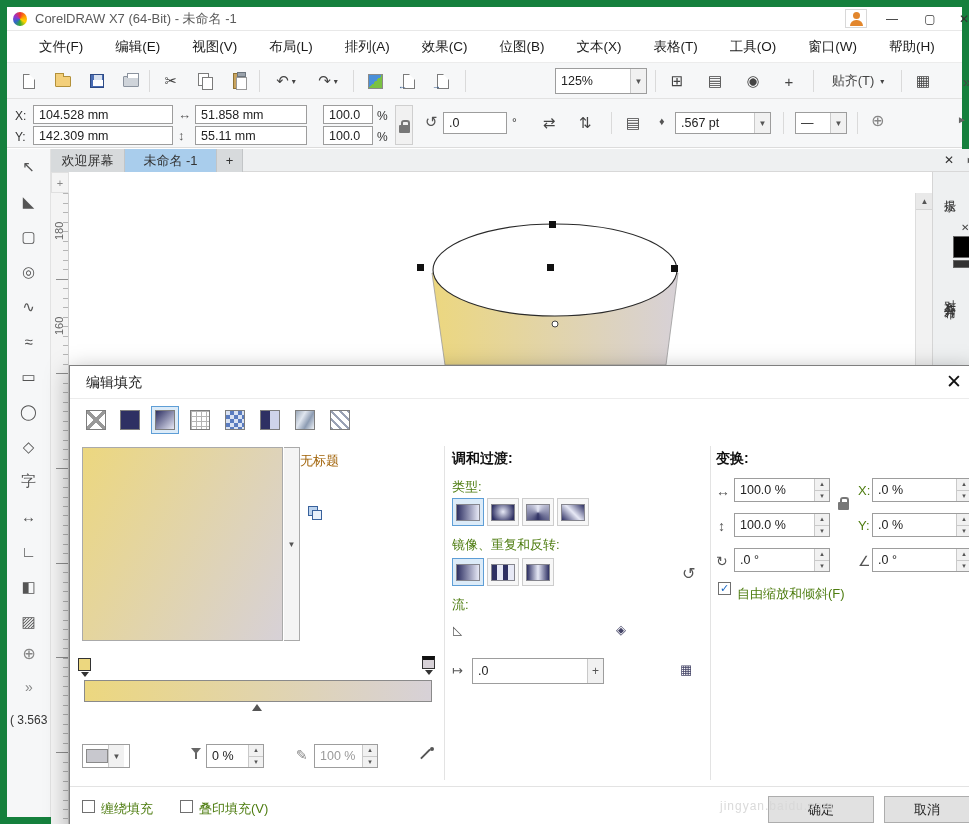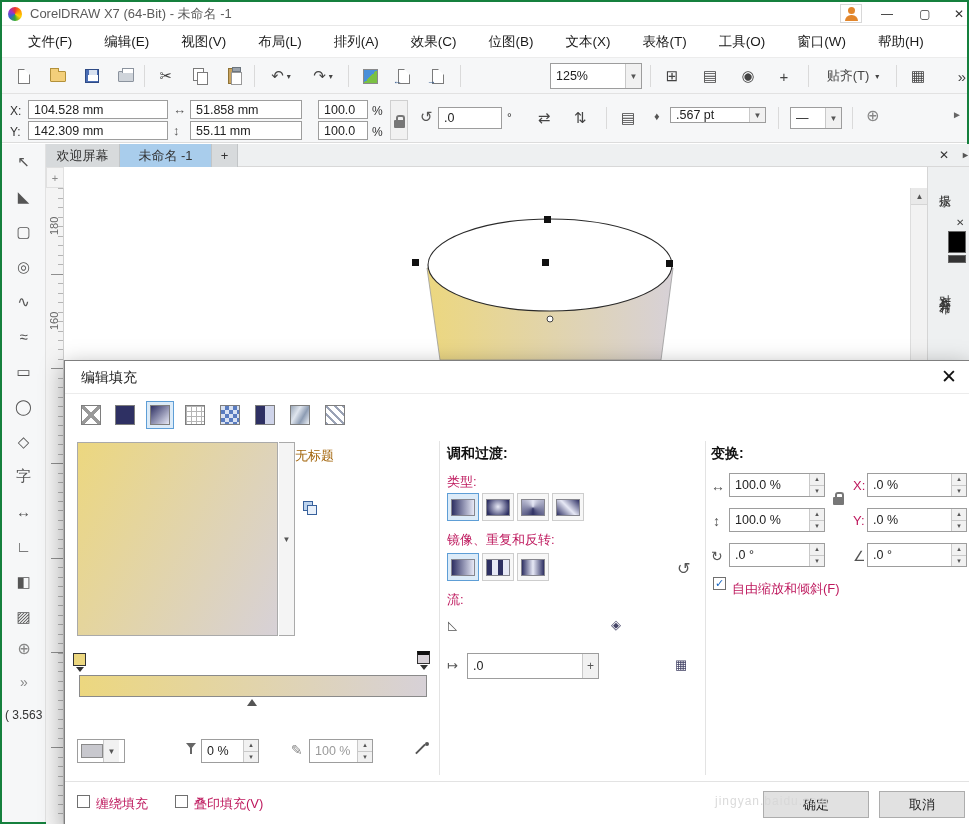--- a/index.html
+++ b/index.html
@@ -1,32 +1,32 @@
 <!DOCTYPE html>
 <html style="--grad-a: #ecd77f; --grad-b: #d7d1d7;"><head>
 <meta charset="utf-8">
 <style>
   *{margin:0;padding:0;box-sizing:border-box}
   html,body{width:969px;height:824px}
   body{font-family:"Liberation Sans","DejaVu Sans",sans-serif;background:#fff;overflow:hidden;position:relative}
   :root{--grad-a:#ecd77f;--grad-b:#d7d1d7}
   .abs{position:absolute}
-  .screen{position:absolute;inset:0;border:2px solid #15803d;background:#fff}
+  .screen{position:absolute;inset:0;border:7px solid #15803d;background:#fff}
 
   
   .titlebar{position:absolute;left:0;top:0;width:100%;height:24px;background:#fff;border-bottom:1px solid #e8e8e8;display:flex;align-items:center}
   .logo{width:14px;height:14px;border-radius:50%;margin-left:6px;background:conic-gradient(#e33,#f90,#ffd400,#3a3,#36c,#93c,#e33)}
   .tb-title{margin-left:8px;font-size:13px;color:#5a5a5a;white-space:nowrap}
   .winbtn{position:absolute;top:0;height:24px;width:34px;display:flex;align-items:center;justify-content:center;font-size:12px;color:#333}
   .person{position:absolute;top:2px;width:22px;height:19px;border:1px solid #d8d8d8;background:#fff}
   .person::before{content:"";position:absolute;top:2px;left:7px;width:7px;height:7px;border-radius:50%;background:#e2862c}
   .person::after{content:"";position:absolute;bottom:1px;left:4px;width:13px;height:6px;border-radius:6px 6px 0 0;background:#e2862c}
 
   
-  .menubar{position:absolute;left:0;top:24px;width:100%;height:32px;background:#fff;display:flex;align-items:flex-start;padding-left:10px;border-bottom:1px solid #ececec}
+  .menubar{position:absolute;left:0;top:24px;width:100%;height:32px;background:#fff;display:flex;align-items:flex-start;padding-left:16px;border-bottom:1px solid #ececec}
   .menu-item{padding:0 16px;font-size:13.5px;color:#1a1a1a;height:100%;display:flex;align-items:center;cursor:default}
 
   
   .toolbar{position:absolute;left:0;top:56px;width:100%;height:36px;background:#f6f7f8;border-bottom:1px solid #e2e2e2}
   .propbar{position:absolute;left:0;top:92px;width:100%;height:49px;background:#f6f7f8;border-bottom:1px solid #dcdcdc}
   .tbi{position:absolute;top:5px;width:28px;height:26px;display:flex;align-items:center;justify-content:center;color:#444;font-size:15px}
   .sep{position:absolute;top:7px;width:1px;height:22px;background:#dadada}
   .fld{position:absolute;display:flex;align-items:stretch;background:#fff;border:1px solid #9d9d9d;font-size:12.5px;color:#222}
   .fld .val{flex:1;display:flex;align-items:center;padding-left:5px;white-space:nowrap;overflow:hidden}
   .fld .dd{width:16px;border-left:1px solid #c9c9c9;background:#f1f1f1;display:flex;align-items:center;justify-content:center;font-size:8px;color:#555}
@@ -118,21 +118,21 @@
   .i-node{position:absolute;left:238px;top:140px;width:14px;height:14px}
   .i-node::before{content:"";position:absolute;left:0;top:0;width:8px;height:8px;border:1px solid #38619c;background:#bcd3ee}
   .i-node::after{content:"";position:absolute;left:4px;top:4px;width:8px;height:8px;border:1px solid #38619c;background:#e8f0fa}
   .stop{position:absolute;width:13px;height:13px;border:1px solid #333}
   .stop::after{content:"";position:absolute;left:2px;bottom:-7px;border-left:4px solid transparent;border-right:4px solid transparent;border-top:5px solid #333}
   .grad-bar{position:absolute;left:14px;top:314px;width:348px;height:22px;border:1px solid #8a8a8a;background:linear-gradient(to right,var(--grad-a),var(--grad-b))}
   .mid-tri{position:absolute;left:182px;top:338px;width:0;height:0;border-left:5px solid transparent;border-right:5px solid transparent;border-bottom:7px solid #555}
   .vsep{position:absolute;top:80px;width:1px;height:334px;background:#e3e3e3}
   .hsep{position:absolute;left:0;top:420px;width:100%;height:1px;background:#e3e3e3}
   .dhead{position:absolute;font-size:14px;color:#111;font-weight:bold}
-  .dlabel{position:absolute;font-size:13px;color:#be185d}
+  .dlabel{position:absolute;font-size:13px;color:#4d7c0f}
   .gbtn{position:absolute;width:32px;height:28px;border:1px solid #cdcdcd;background:#f7f7f7;display:flex;align-items:center;justify-content:center}
   .gbtn.sel{border-color:#5e9ed6;background:#dcebf8}
   .gi{width:24px;height:17px;border:1px solid #86868e}
   .g-lin{background:linear-gradient(to right,#2e3063,#e7e9f6)}
   .g-rad{background:radial-gradient(circle at 50% 45%,#e7e9f6 0%,#2e3063 85%)}
   .g-con{background:conic-gradient(from 180deg,#2e3063,#e7e9f6,#2e3063)}
   .g-sq{background:linear-gradient(45deg,#2e3063 0%,#e7e9f6 50%,#2e3063 100%)}
   .m-rep{background:repeating-linear-gradient(to right,#2e3063 0 5px,#e7e9f6 5px 11px)}
   .m-mir{background:linear-gradient(to right,#2e3063,#e7e9f6 50%,#2e3063)}
   .dicon{position:absolute;font-size:14px;color:#555}
@@ -297,21 +297,21 @@
         <span>⇄</span>
       </div>
     <div class="tbi" style="left:564px;top:11px">
         <span>⇅</span>
       </div>
     <div class="sep" style="left:604px;top:13px"></div>
     <div class="tbi" style="left:612px;top:11px">
         <span>▤</span>
       </div>
     <div class="picon" style="left:652px;top:16px;font-size:11px">♦</div>
-    <div class="fld" style="left:668px;top:13px;width:96px;height:16px">
+    <div class="fld" style="left:668px;top:13px;width:96px;height:22px">
       <span class="val">.567 pt</span>
       <span class="dd">▼</span>
     </div>
     <div class="sep" style="left:776px;top:13px"></div>
     <div class="fld" style="left:788px;top:13px;width:52px;height:22px">
       <span class="val">—</span>
       <span class="dd">▼</span>
     </div>
     <div class="sep" style="left:850px;top:13px"></div>
     <div class="picon" style="left:864px;top:12px;font-size:16px;color:#888">⊕</div>

